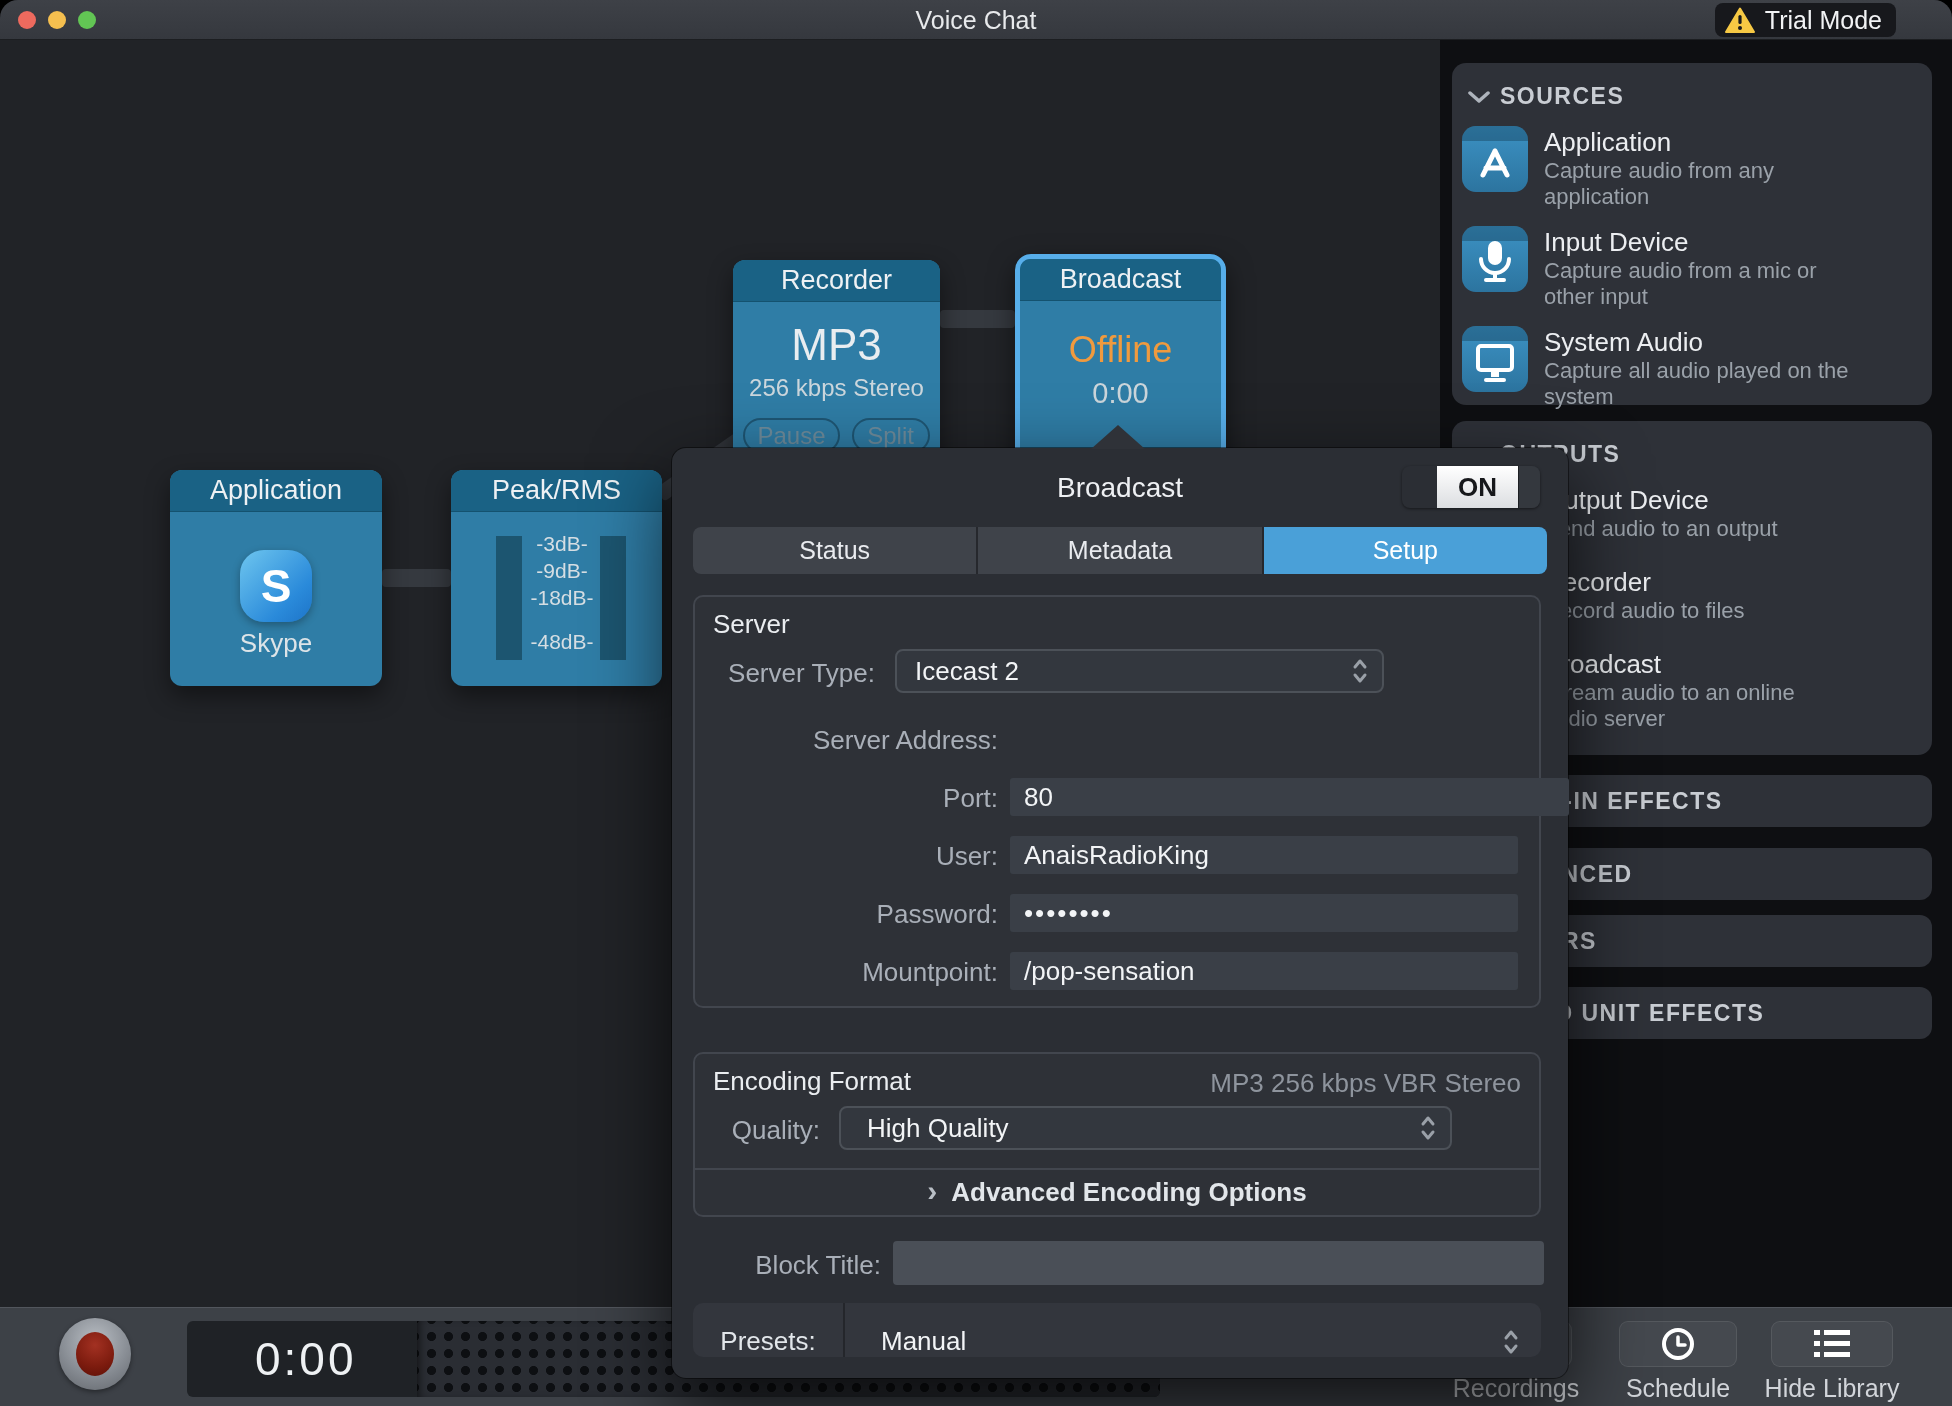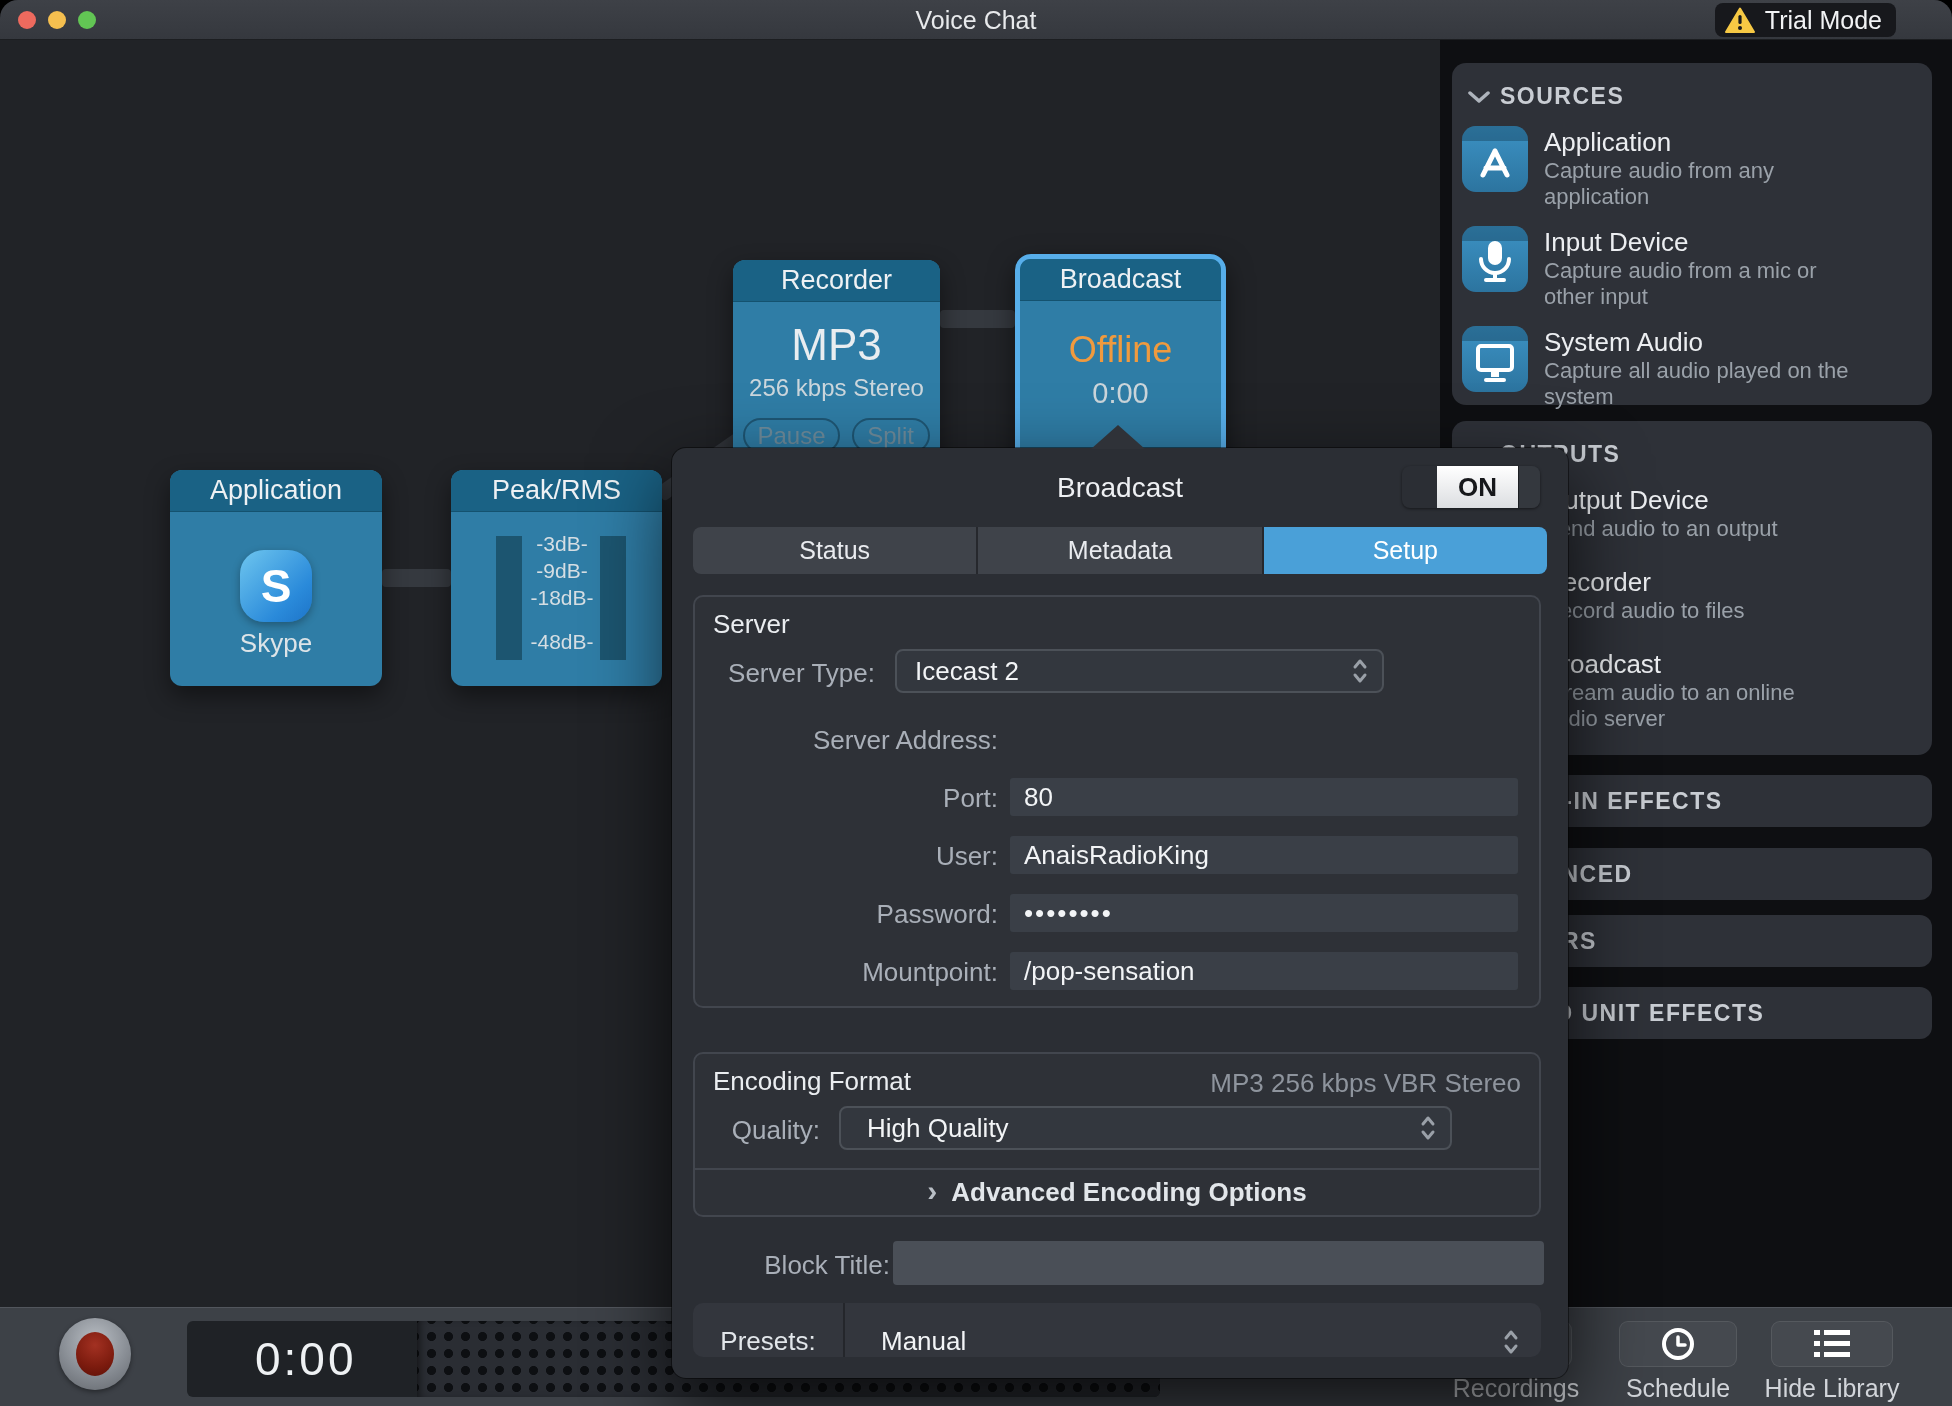--- a/index.html
+++ b/index.html
@@ -141,21 +141,21 @@
     color:#f2f4f6; font-size:26px; line-height:38px; padding-left:14px; }
 
   #encoding-box { top:604px; height:165px; }
   #encoding-summary { position:absolute; right:18px; top:14px; color:#8e949d; font-size:26px; }
   #encoding-divider { position:absolute; left:0; right:0; top:114px; height:2px; background:#42464e; }
   #advanced-row { position:absolute; left:0; right:0; top:116px; bottom:0;
     display:flex; align-items:center; justify-content:center; gap:14px; }
   #advanced-row .chev { color:#b9bfc6; font-size:30px; font-weight:700; margin-top:-4px; }
   #advanced-row .lbl { color:#e2e6ea; font-size:26px; font-weight:700; }
 
-  #blocktitle-label { left:17px; width:201px; top:802px; }
+  #blocktitle-label { left:8px; width:201px; top:802px; }
   #blocktitle-field { left:221px; top:793px; width:651px; height:44px; background:#4a4f57; border-radius:4px; }
 
   #presets-bar { position:absolute; left:21px; right:27px; top:855px; height:54px;
     background:#33363d; border-radius:10px; display:flex; align-items:flex-end; overflow:hidden; }
   #presets-label { width:150px; text-align:center; color:#e2e6ea; font-size:26px; }
   #presets-divider { width:2px; height:100%; background:#24262b; }
   #presets-value { flex:1; color:#f2f4f6; font-size:26px; padding-left:36px; }
 </style>
 </head>
 <body>
@@ -380,21 +380,21 @@
       <div class="dropdown" style="left:200px;top:52px;width:489px;">
         <div class="val">Icecast 2</div>
         <svg class="stepper" width="20" height="30" viewBox="0 0 20 30">
             <path d="M5 11 L10 5 L15 11 M5 19 L10 25 L15 19" fill="none" stroke="#9aa0a8" stroke-width="3" stroke-linecap="round" stroke-linejoin="round"></path>
           </svg>
       </div>
 
       <div class="form-label" style="left:0;width:303px;top:128px;">Server Address:</div>
 
       <div class="form-label" style="left:0;width:303px;top:186px;">Port:</div>
-      <div class="field" style="left:315px;top:181px;width:508px;">80</div>
+      <div class="field" style="left:315px;top:181px;width:559px;">80</div>
 
       <div class="form-label" style="left:0;width:303px;top:244px;">User:</div>
       <div class="field" style="left:315px;top:239px;width:508px;">AnaisRadioKing</div>
 
       <div class="form-label" style="left:0;width:303px;top:302px;">Password:</div>
       <div class="field" style="left:315px;top:297px;width:508px;letter-spacing:2px;">••••••••</div>
 
       <div class="form-label" style="left:0;width:303px;top:360px;">Mountpoint:</div>
       <div class="field" style="left:315px;top:355px;width:508px;">/pop-sensation</div>
     </div>

